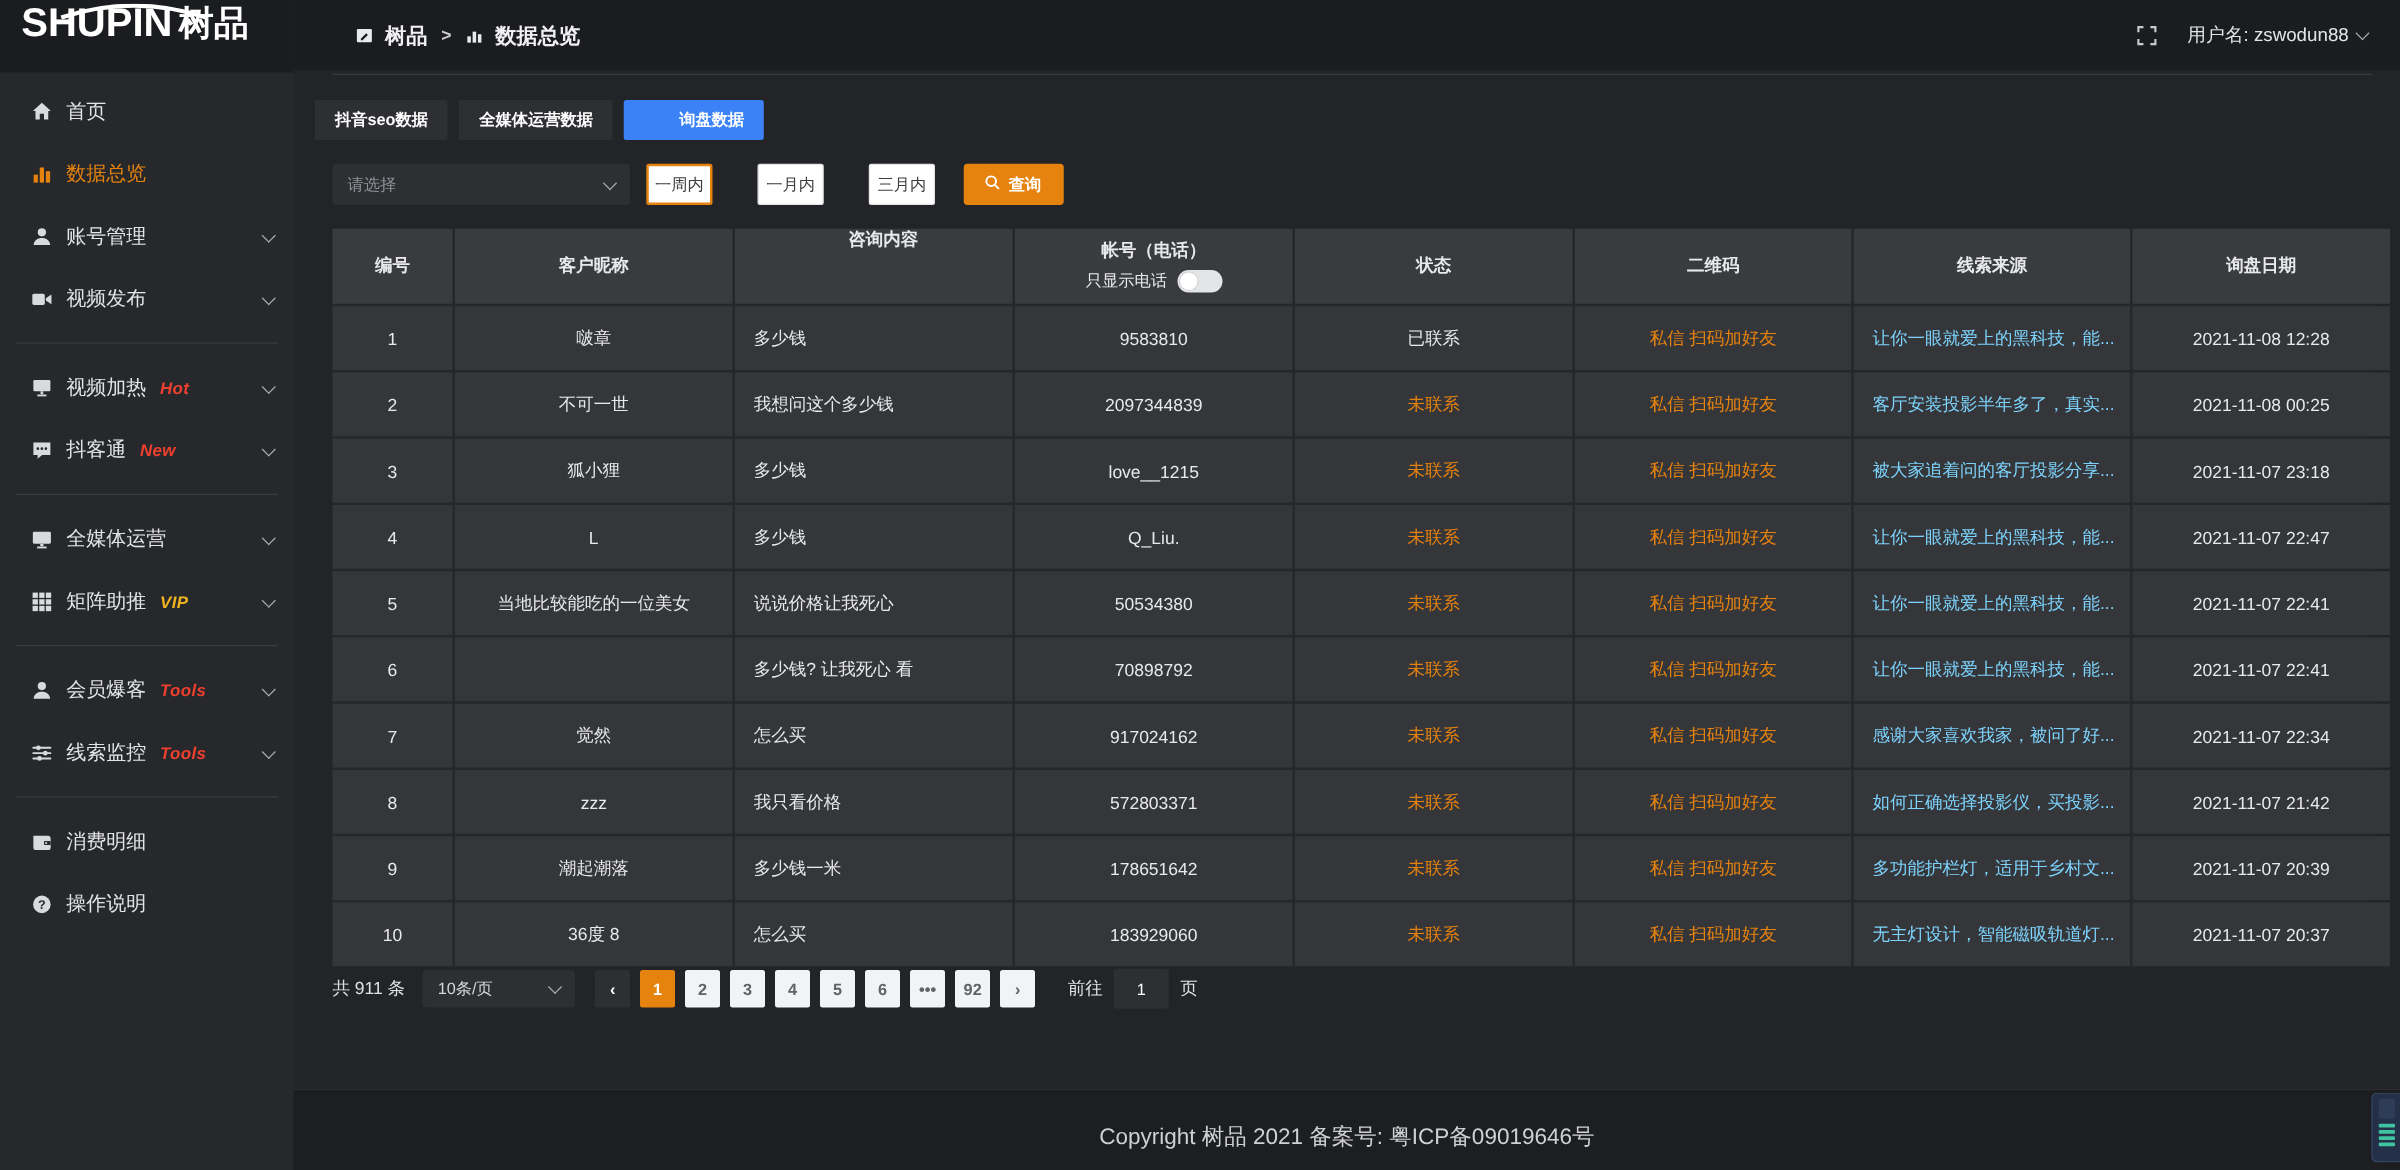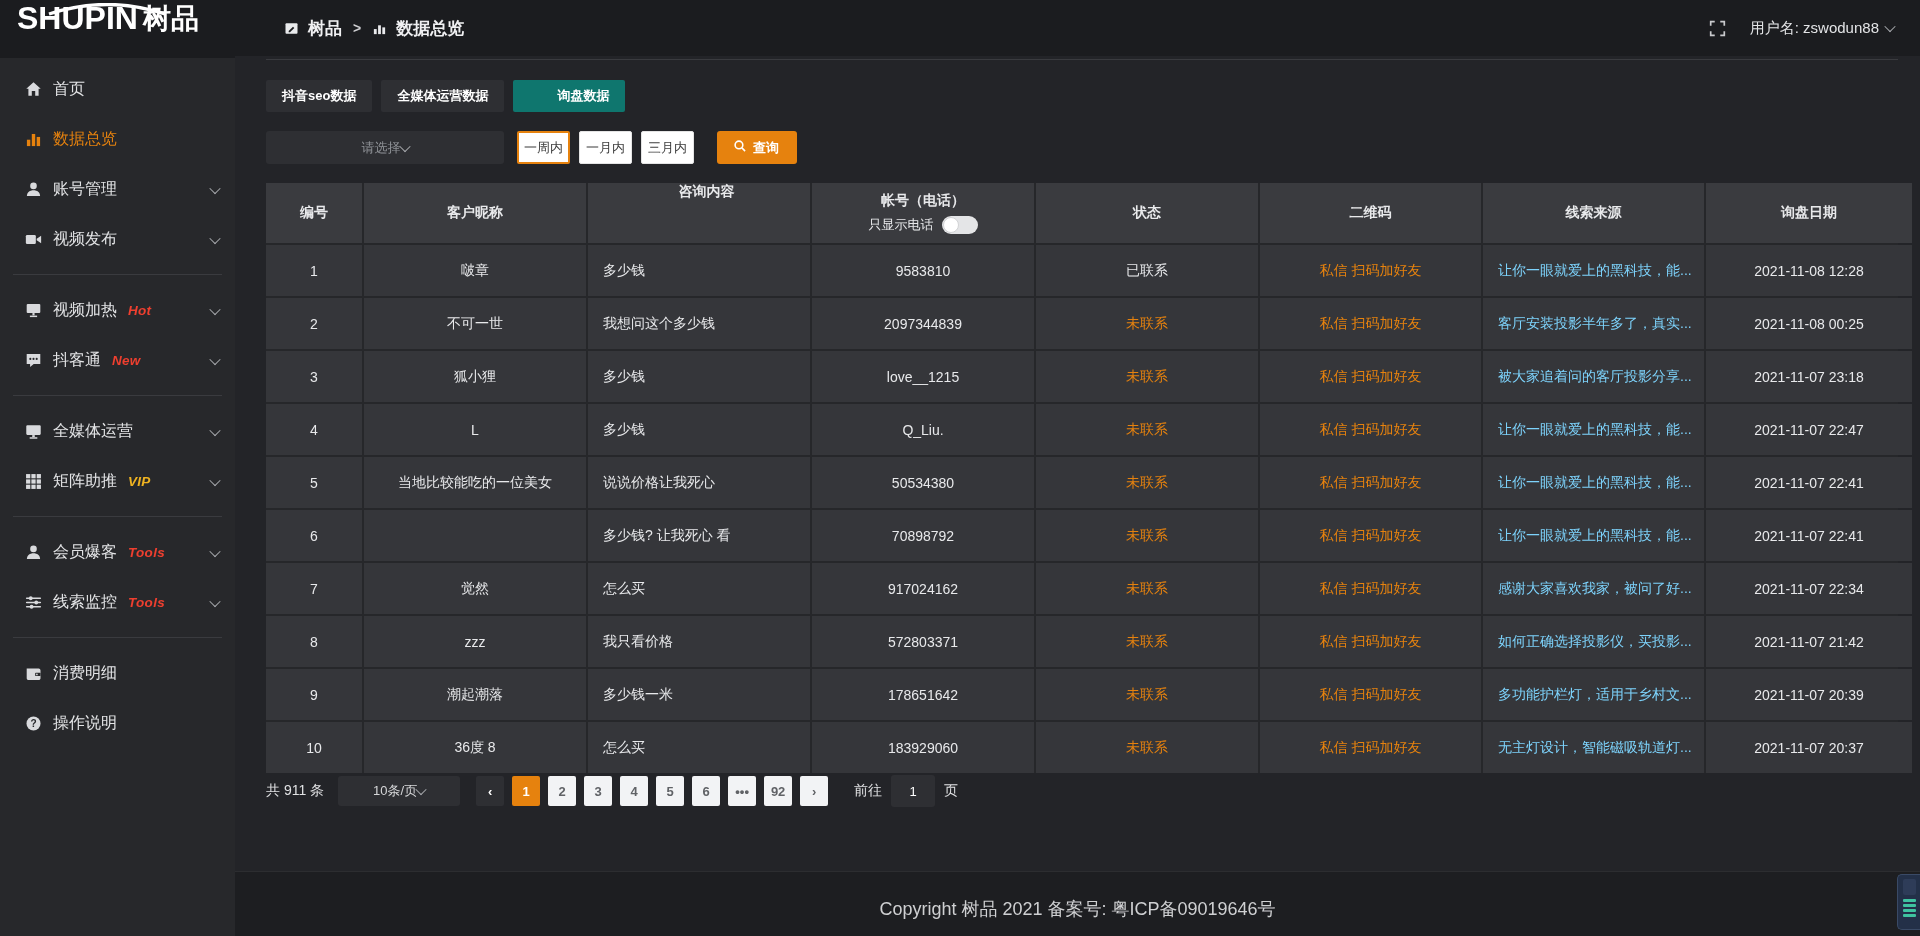--- a/index.html
+++ b/index.html
@@ -31,28 +31,28 @@
   .mi-icon svg{width:17px;height:17px;display:block;}
   .mi-label{font-size:16px;color:#e3e4e6;}
   .menu-item.active .mi-label{color:#e6820e;}
   .menu-item.active .mi-icon{color:#e6820e;}
   .mi-badge{font-style:italic;font-weight:bold;font-size:13.5px;margin-left:11px;letter-spacing:.3px;}
   .mi-chevron{position:absolute;right:16px;top:22px;}
   .sb-divider{height:1px;background:#3a3b3f;margin:10px 13px;}
 
   
   .topline{position:absolute;left:266px;right:22px;top:59px;height:1px;background:#3a3b3f;}
-  .tabs{position:absolute;left:266px;top:80px;display:flex;}
+  .tabs{position:absolute;left:252px;top:80px;display:flex;}
   .tab{height:32px;background:#2e2f33;color:#fff;font-size:13px;font-weight:bold;border:none;
        border-radius:2px;margin-right:9px;padding:0 16px;cursor:pointer;font-family:inherit;}
-  .tab.active{background:#0f766e;padding-left:44px;}
+  .tab.active{background:#3b82f6;padding-left:44px;}
 
   .filterbar{position:absolute;left:266px;top:131px;display:flex;align-items:center;}
   .select{height:33px;background:#2e2f33;border-radius:3px;display:flex;align-items:center;
-          justify-content:center;padding:0 12px;cursor:pointer;}
+          justify-content:space-between;padding:0 12px;cursor:pointer;}
   .select .sel-text{font-size:13px;color:#8f9297;}
   .filter-select{width:214px;margin-right:13px;}
   .range-btn{width:53px;height:33px;background:#ffffff;border:1px solid #e4e4e4;border-radius:2px;
              color:#3c3c3c;font-size:13px;margin-right:9px;cursor:pointer;font-family:inherit;padding:0;}
   .range-btn.selected{border:2px solid #e6820e;}
   .btn-search{height:33px;min-width:80px;background:#e6820e;color:#fff;border:none;border-radius:3px;
               font-size:13px;font-weight:bold;display:flex;align-items:center;gap:6px;padding:0 16px;
               margin-left:14px;cursor:pointer;font-family:inherit;}
   .btn-search svg{width:14px;height:14px;}
 
@@ -303,21 +303,21 @@
       <button class="tab">抖音seo数据</button>
       <button class="tab">全媒体运营数据</button>
       <button class="tab active">询盘数据</button>
     </div>
 
   <div class="filterbar">
     <div class="select filter-select">
       <span class="sel-text">请选择</span>
       <span class="chev"></span>
     </div>
-    <span id="range-group" style="display:flex;">
+    <span id="range-group" style="display:flex;gap:27px;">
         <button class="range-btn selected">一周内</button>
         <button class="range-btn">一月内</button>
         <button class="range-btn">三月内</button>
       </span>
     <button class="btn-search">
       <span>
         <svg viewBox="0 0 16 16" fill="none" stroke="#fff" stroke-width="1.8">
             <circle cx="6.8" cy="6.8" r="4.4"></circle>
             <path d="m10.2 10.2 3.6 3.6"></path>
           </svg>

